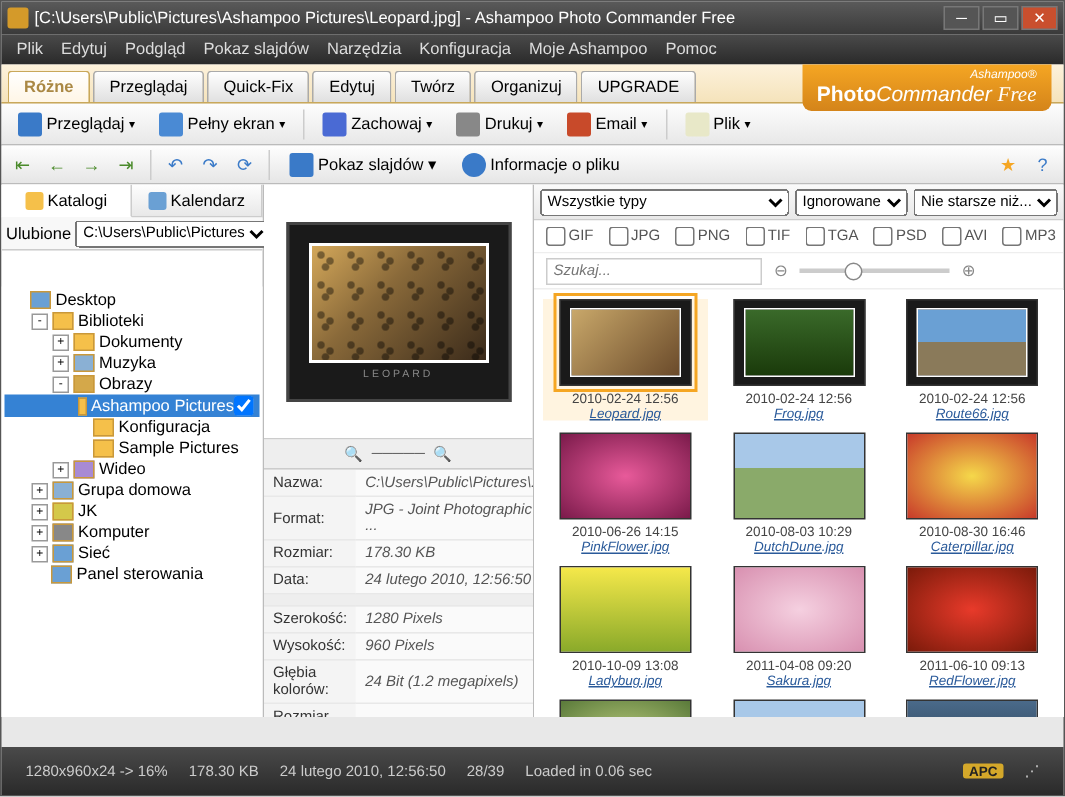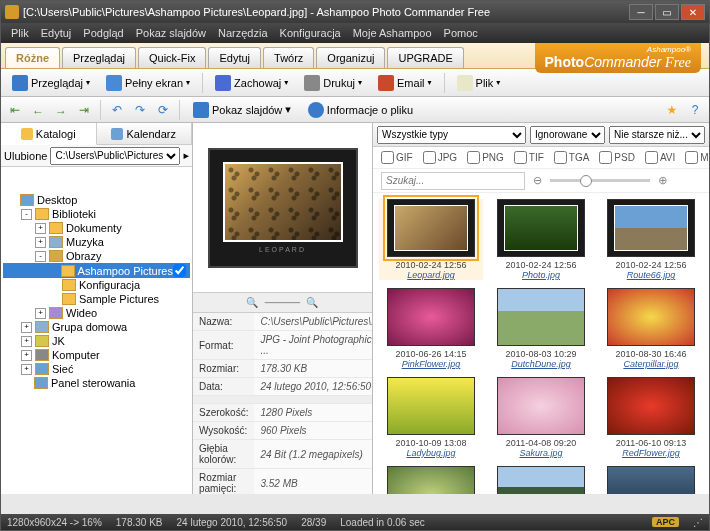--- a/index.html
+++ b/index.html
@@ -18,21 +18,21 @@
 .tab.active { background:linear-gradient(#fff,#fff6e6); border-color:#c9a85a; font-weight:bold; color:#a84; }
 .brand { position:absolute; right:8px; top:0; color:#fff; font-style:italic; font-size:14px; background:linear-gradient(#f5a623,#d4841a); padding:2px 10px; border-radius:0 0 6px 6px; }
 .brand b{font-style:normal;}
 .toolbar { height:28px; background:linear-gradient(#fdfdfd,#e8e8e8); border-bottom:1px solid #bbb; display:flex; align-items:center; padding:0 4px; gap:2px; font-size:11px; }
 .tbtn { display:flex; align-items:center; gap:3px; padding:2px 6px; border:1px solid transparent; border-radius:2px; }
 .ticon { width:16px; height:16px; display:inline-block; border-radius:2px; }
 .sep { width:1px; height:20px; background:#ccc; margin:0 3px; }
 .navbar { height:26px; background:linear-gradient(#fefefe,#e6e6e6); border-bottom:1px solid #bbb; display:flex; align-items:center; padding:0 4px; gap:3px; }
 .navbtn { width:20px; height:20px; display:flex; align-items:center; justify-content:center; font-size:12px; color:#4a8a2a; border:1px solid transparent; border-radius:2px; }
 .content { flex:1; display:flex; overflow:hidden; background:#fff; }
-.left { width:192px; display:flex; flex-direction:column; border-right:1px solid #bbb; }
+.left { width:175px; display:flex; flex-direction:column; border-right:1px solid #bbb; }
 .lefttabs { height:22px; background:linear-gradient(#fefefe,#e8e8e8); display:flex; border-bottom:1px solid #ccc; font-size:11px; }
 .ltab { flex:1; display:flex; align-items:center; justify-content:center; gap:3px; border-right:1px solid #ccc; }
 .ltab.active { background:#fff; border-bottom:1px solid #fff; margin-bottom:-1px; }
 .pathrow { height:22px; display:flex; align-items:center; padding:0 3px; gap:3px; border-bottom:1px solid #ccc; background:#f8f8f8; }
 .pathrow select { flex:1; font-size:10px; height:18px; }
 .tree { flex:1; overflow:auto; font-size:11px; padding:2px; background:#fff;margin-top:24px; }
 .tnode { display:flex; align-items:center; padding:1px 0; white-space:nowrap; }
 .tnode .exp { width:11px; height:11px; border:1px solid #999; display:flex; align-items:center; justify-content:center; font-size:8px; margin-right:3px; line-height:1; }
 .tnode .noexp { width:13px; }
 .tnode .ticon2 { width:14px; height:12px; margin-right:3px; background:#f5c04a; border:1px solid #c9983a; }
@@ -62,21 +62,21 @@
 .slider::before { content:''; position:absolute; left:30%; top:-4px; width:10px; height:10px; background:#fff; border:1px solid #888; border-radius:50%; }
 .thumbs { flex:1; overflow:auto; padding:6px; background:#fff; }
 .trow { display:flex; gap:6px; margin-bottom:8px; }
 .thumb { flex:1; display:flex; flex-direction:column; align-items:center; }
 .thumb.sel .timg { outline:2px solid #f5a623; outline-offset:2px; }
 .thumb.sel { background:#fff4e0; }
 .timg { width:88px; height:58px; background:#1a1a1a; border:1px solid #333; display:flex; align-items:center; justify-content:center; }
 .tinner { width:74px; height:46px; border:1px solid #fff; }
 .tdate { font-size:9px; color:#444; margin-top:3px; }
 .tname { font-size:9px; color:#2a5a9a; text-decoration:underline; font-style:italic; }
-.status { height:16px; background:linear-gradient(#4a4a4a,#2a2a2a); color:#ccc; display:flex; align-items:center; padding:0 6px; font-size:10px; gap:14px;margin-top:20px; }
+.status { height:32px; background:linear-gradient(#4a4a4a,#2a2a2a); color:#ccc; display:flex; align-items:center; padding:0 16px; font-size:10px; gap:14px;margin-top:20px; }
 .status span:nth-child(5){flex:1;}
 .apc{background:#d4a82a;color:#222;padding:0 4px;font-weight:bold;border-radius:2px;font-size:9px;}
 
 
 .c-leopard{background:linear-gradient(135deg,#c9a86a,#6a4a2a);}
 .c-frog{background:linear-gradient(#3a6a2a,#1a3a0a);}
 .c-route{background:linear-gradient(#6aa0d4 50%,#8a7a5a 50%);}
 .c-pink{background:radial-gradient(#e85a9a,#7a1a4a);}
 .c-dune{background:linear-gradient(#a8c8e8 40%,#8aaa6a 40%);}
 .c-cater{background:radial-gradient(#f5d84a,#c83a2a);}
@@ -359,21 +359,21 @@
                 <div class="tinner c-leopard"></div>
               </div>
        <div class="tdate">2010-02-24 12:56</div>
        <div class="tname">Leopard.jpg</div>
      </div>
             <div class="thumb ">
        <div class="timg">
                 <div class="tinner c-frog"></div>
               </div>
        <div class="tdate">2010-02-24 12:56</div>
-       <div class="tname">Photo.jpg</div>
+       <div class="tname">Frog.jpg</div>
      </div>
             <div class="thumb ">
        <div class="timg">
                 <div class="tinner c-route"></div>
               </div>
        <div class="tdate">2010-02-24 12:56</div>
        <div class="tname">Route66.jpg</div>
      </div>
           </div>
           <div class="trow">

